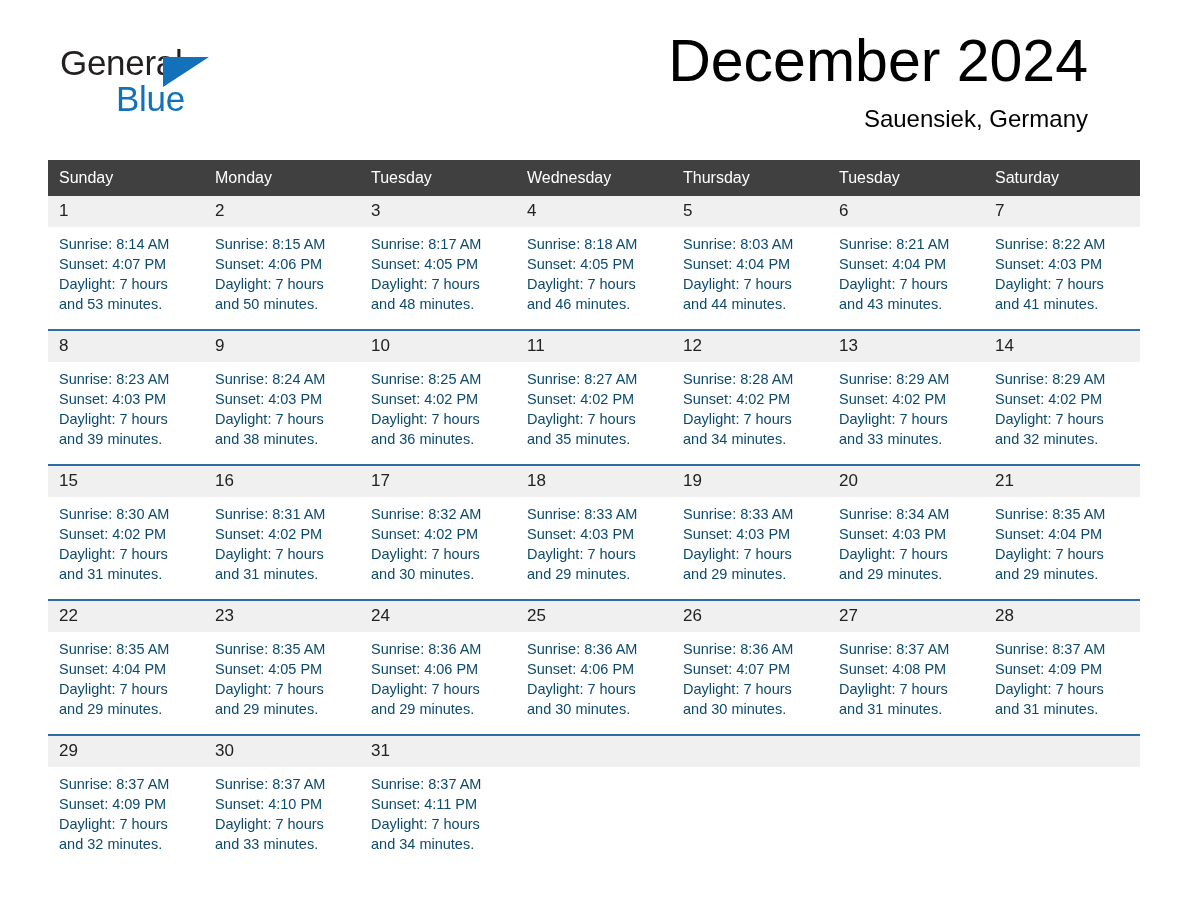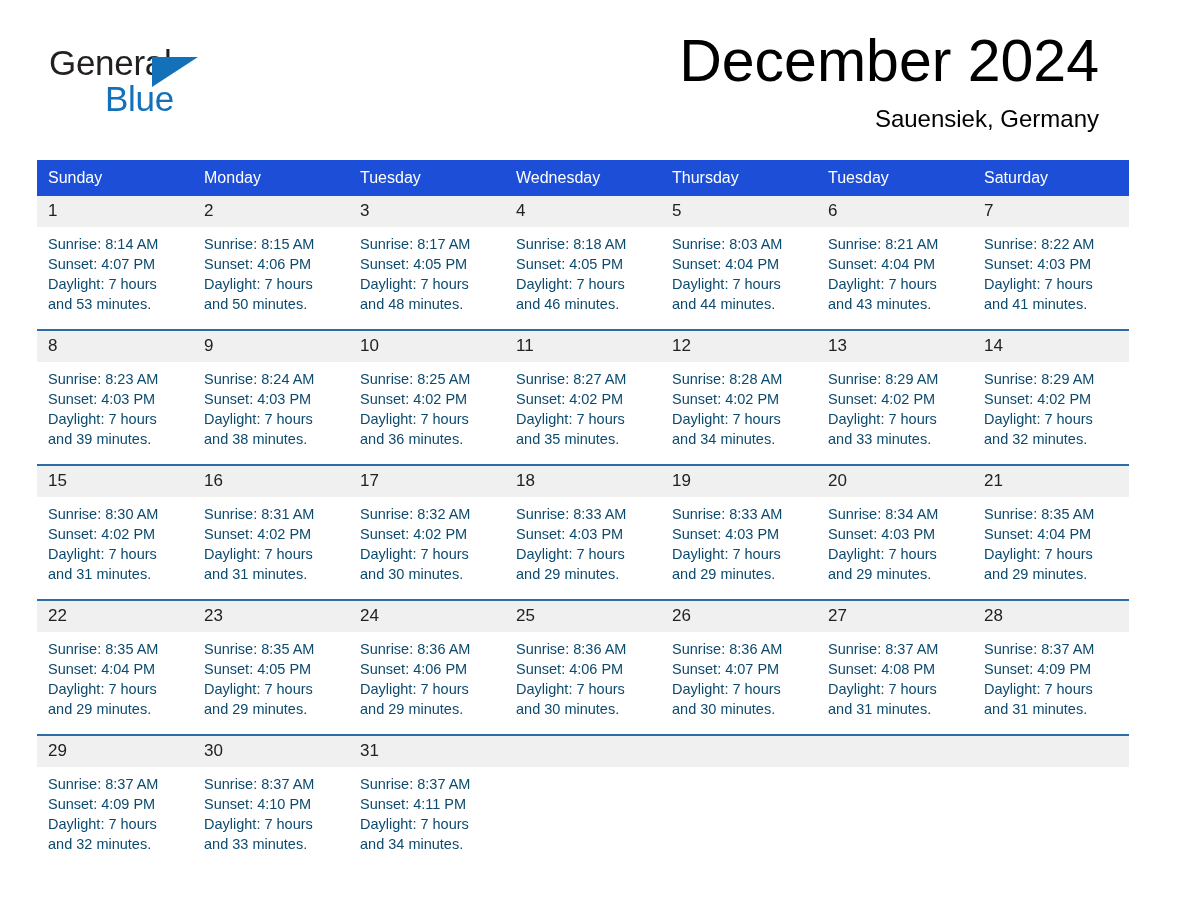--- a/index.html
+++ b/index.html
@@ -13,21 +13,21 @@
     height: 918px;
     font-family: "Liberation Sans", sans-serif;
     color: #000000;
     overflow: hidden;
   }
   .page {
     position: relative;
     width: 1146px;
     height: 918px;
     box-sizing: border-box;
-    padding: 0 37px;
+    padding: 0 48px;
   }
 
   
   .header {
     position: relative;
     height: 112px;
     padding-top: 38px;
     box-sizing: border-box;
   }
   .logo {
@@ -85,21 +85,21 @@
   }
 
   
   .cal {
     width: 1092px;
     border-collapse: collapse;
     table-layout: fixed;
     margin-top: 48px;
   }
   .cal th {
-    background: #1d4ed8;
+    background: #404040;
     color: #ffffff;
     font-size: 16px;
     font-weight: 400;
     text-align: left;
     padding: 9px 0 9px 11px;
     height: 18px;
     vertical-align: middle;
   }
   .cal td {
     width: 156px;

